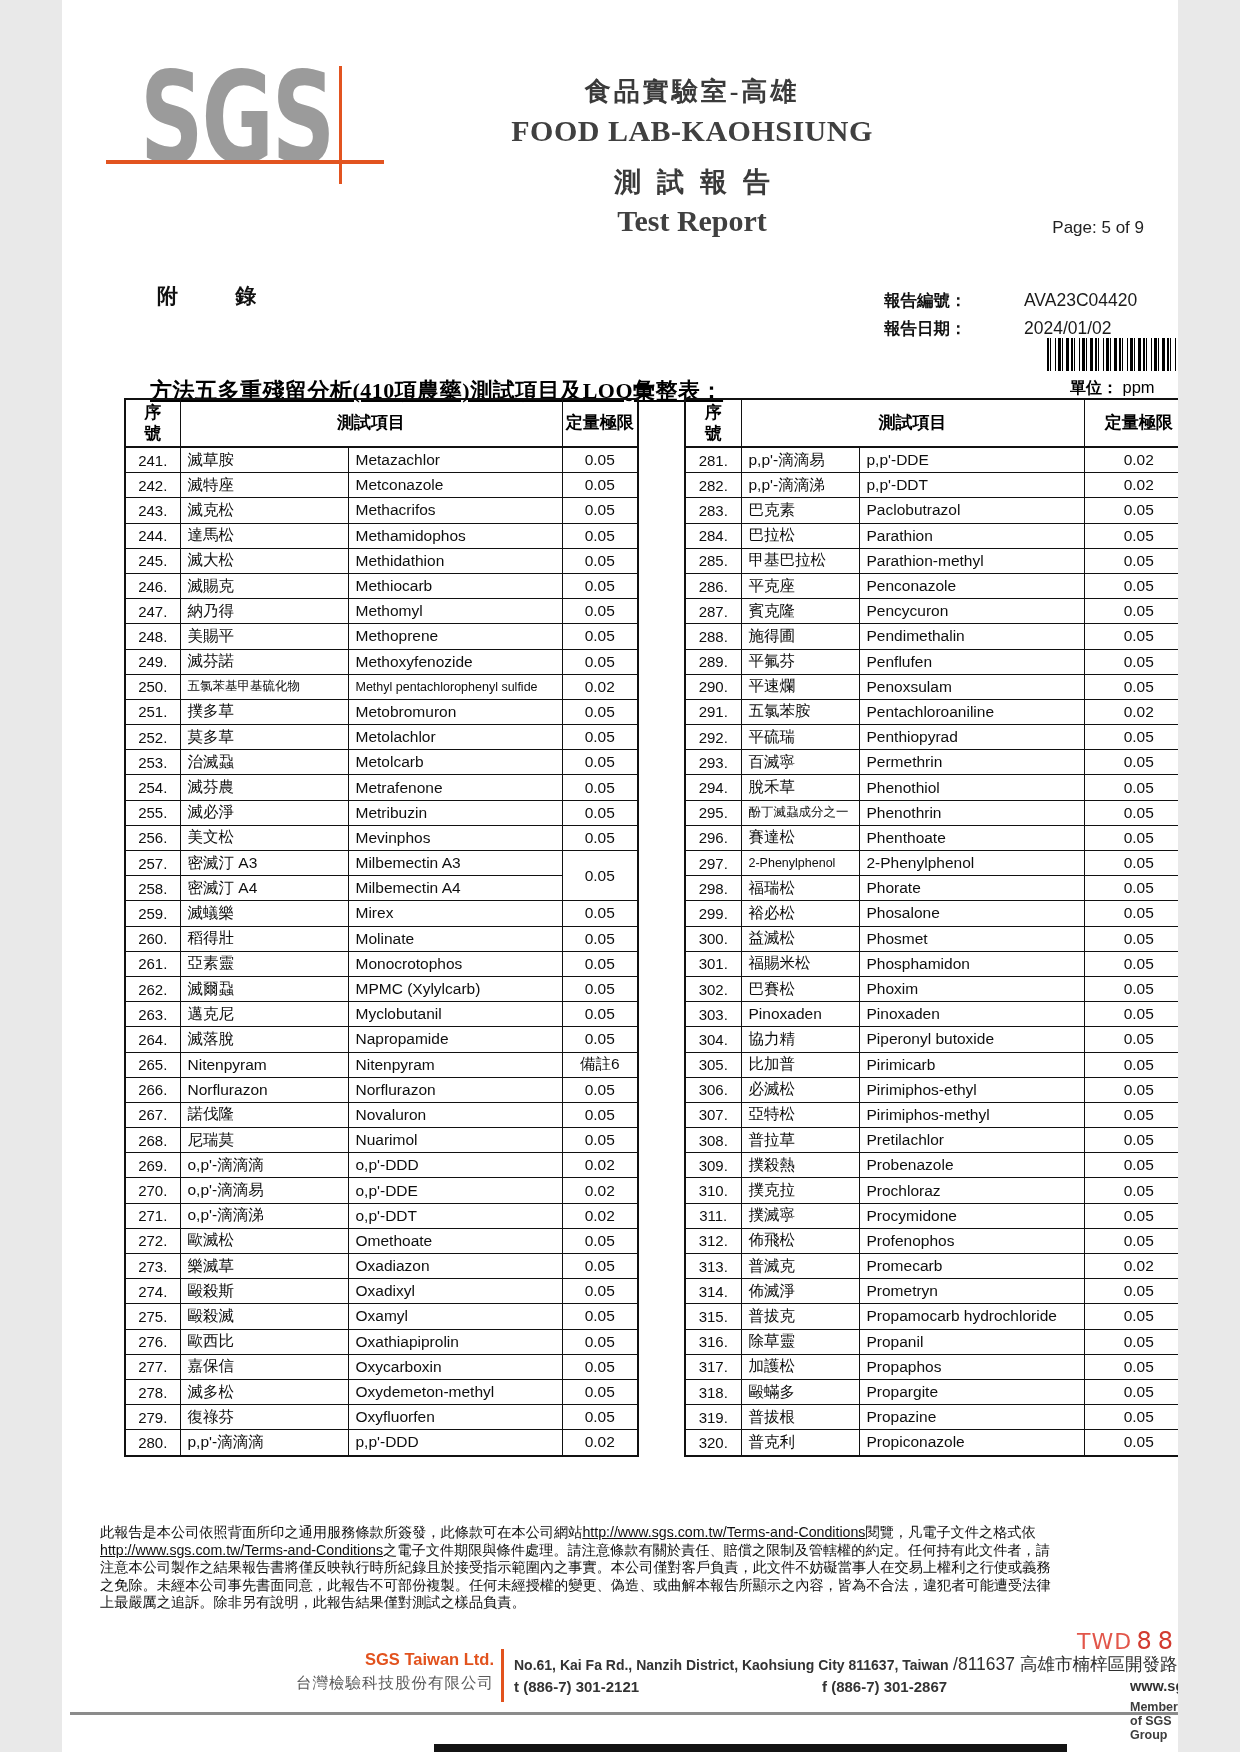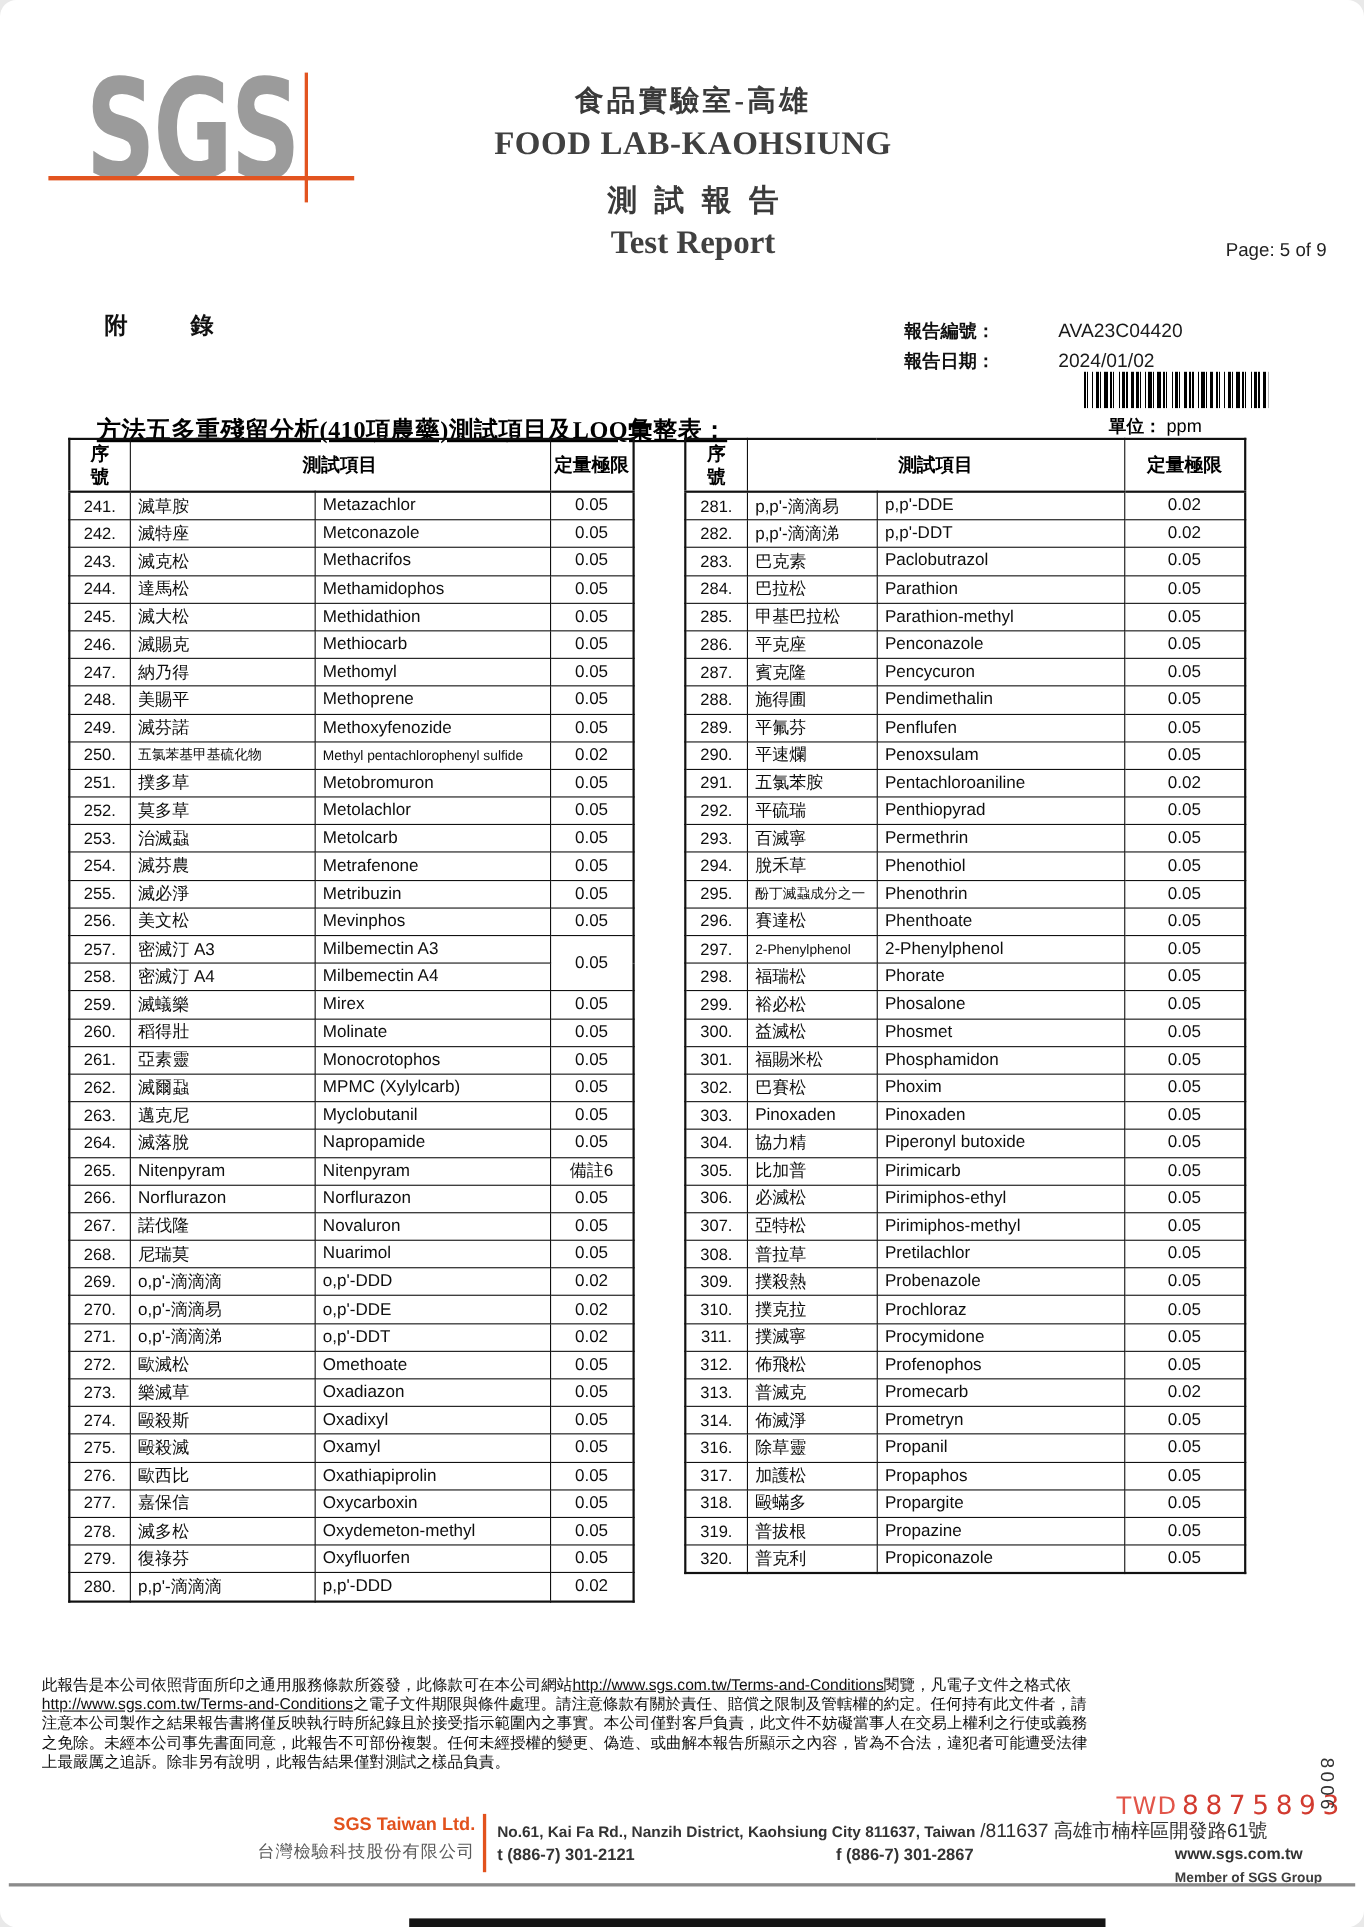--- a/index.html
+++ b/index.html
@@ -1,17 +1,17 @@
 <!DOCTYPE html>
 <html><head>
 <meta charset="utf-8">
 <style>
   html,body{margin:0;padding:0;background:#e9e9e9;}
-  #page{position:relative;width:1240px;height:1752px;background:#ffffff;margin:0 auto;
-        font-family:"Liberation Sans",sans-serif;color:#1c1c1c;overflow:hidden;border-radius:15px;}
+  #page{position:relative;width:1116px;height:1752px;background:#ffffff;margin:0 auto;
+        font-family:"Liberation Sans",sans-serif;color:#1c1c1c;overflow:hidden;}
 
   
   .logo-text{position:absolute;left:78px;top:56px;font-family:"DejaVu Sans",sans-serif;
              font-weight:bold;font-size:126px;line-height:1;color:#9b9b9b;
              letter-spacing:-3px;transform:scaleX(0.70);transform-origin:left top;}
   .logo-hline{position:absolute;left:44px;top:160px;width:278px;height:4px;background:#e25420;}
   .logo-vline{position:absolute;left:277px;top:66px;width:3px;height:118px;background:#e25420;}
 
   .title-block{position:absolute;left:260px;top:74px;width:740px;text-align:center;color:#3a3a3a;}
   .t-zh1{font-family:"Liberation Serif",serif;font-size:26px;letter-spacing:3px;font-weight:600;}
@@ -585,20 +585,26 @@
             <td class="td-en">Promecarb</td>
             <td class="td-loq">0.02</td>
           </tr>
           <tr>
             <td class="td-no">314.</td>
             <td class="td-zh">佈滅淨</td>
             <td class="td-en">Prometryn</td>
             <td class="td-loq">0.05</td>
           </tr>
           <tr>
+            <td class="td-no">315.</td>
+            <td class="td-zh">普拔克</td>
+            <td class="td-en">Propamocarb hydrochloride</td>
+            <td class="td-loq">0.05</td>
+          </tr>
+          <tr>
             <td class="td-no">316.</td>
             <td class="td-zh">除草靈</td>
             <td class="td-en">Propanil</td>
             <td class="td-loq">0.05</td>
           </tr>
           <tr>
             <td class="td-no">317.</td>
             <td class="td-zh">加護松</td>
             <td class="td-en">Propaphos</td>
             <td class="td-loq">0.05</td>

